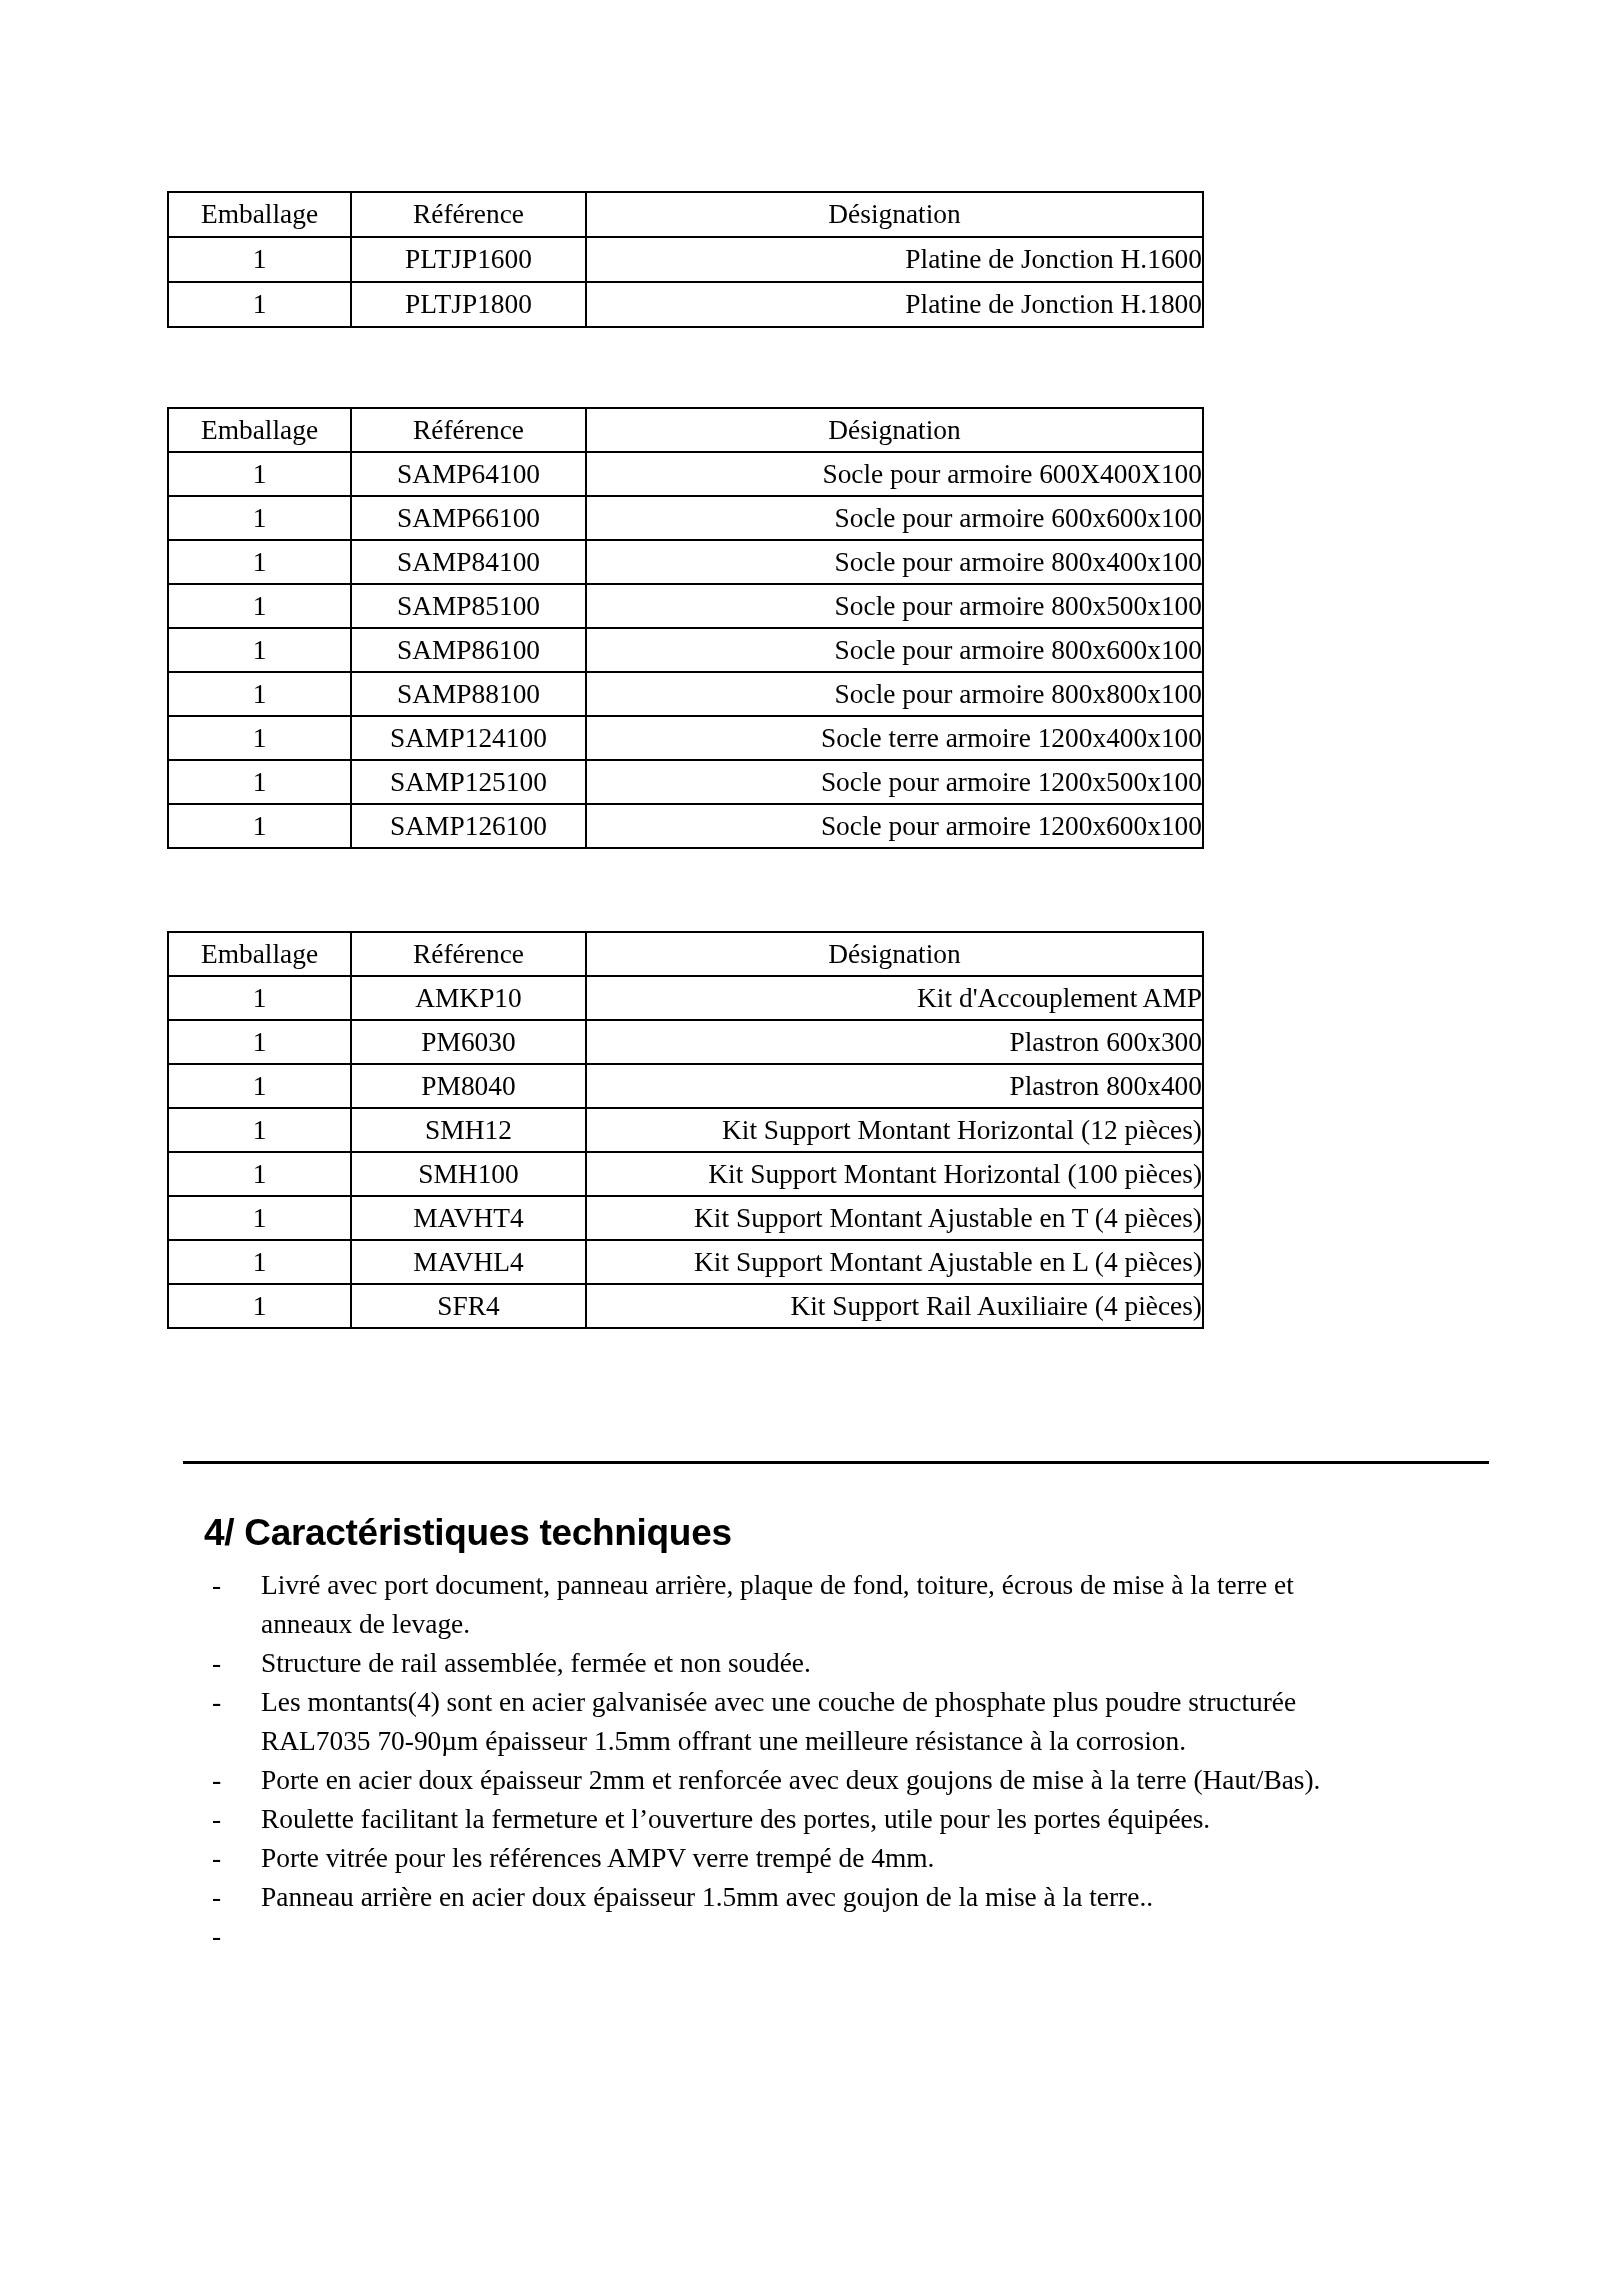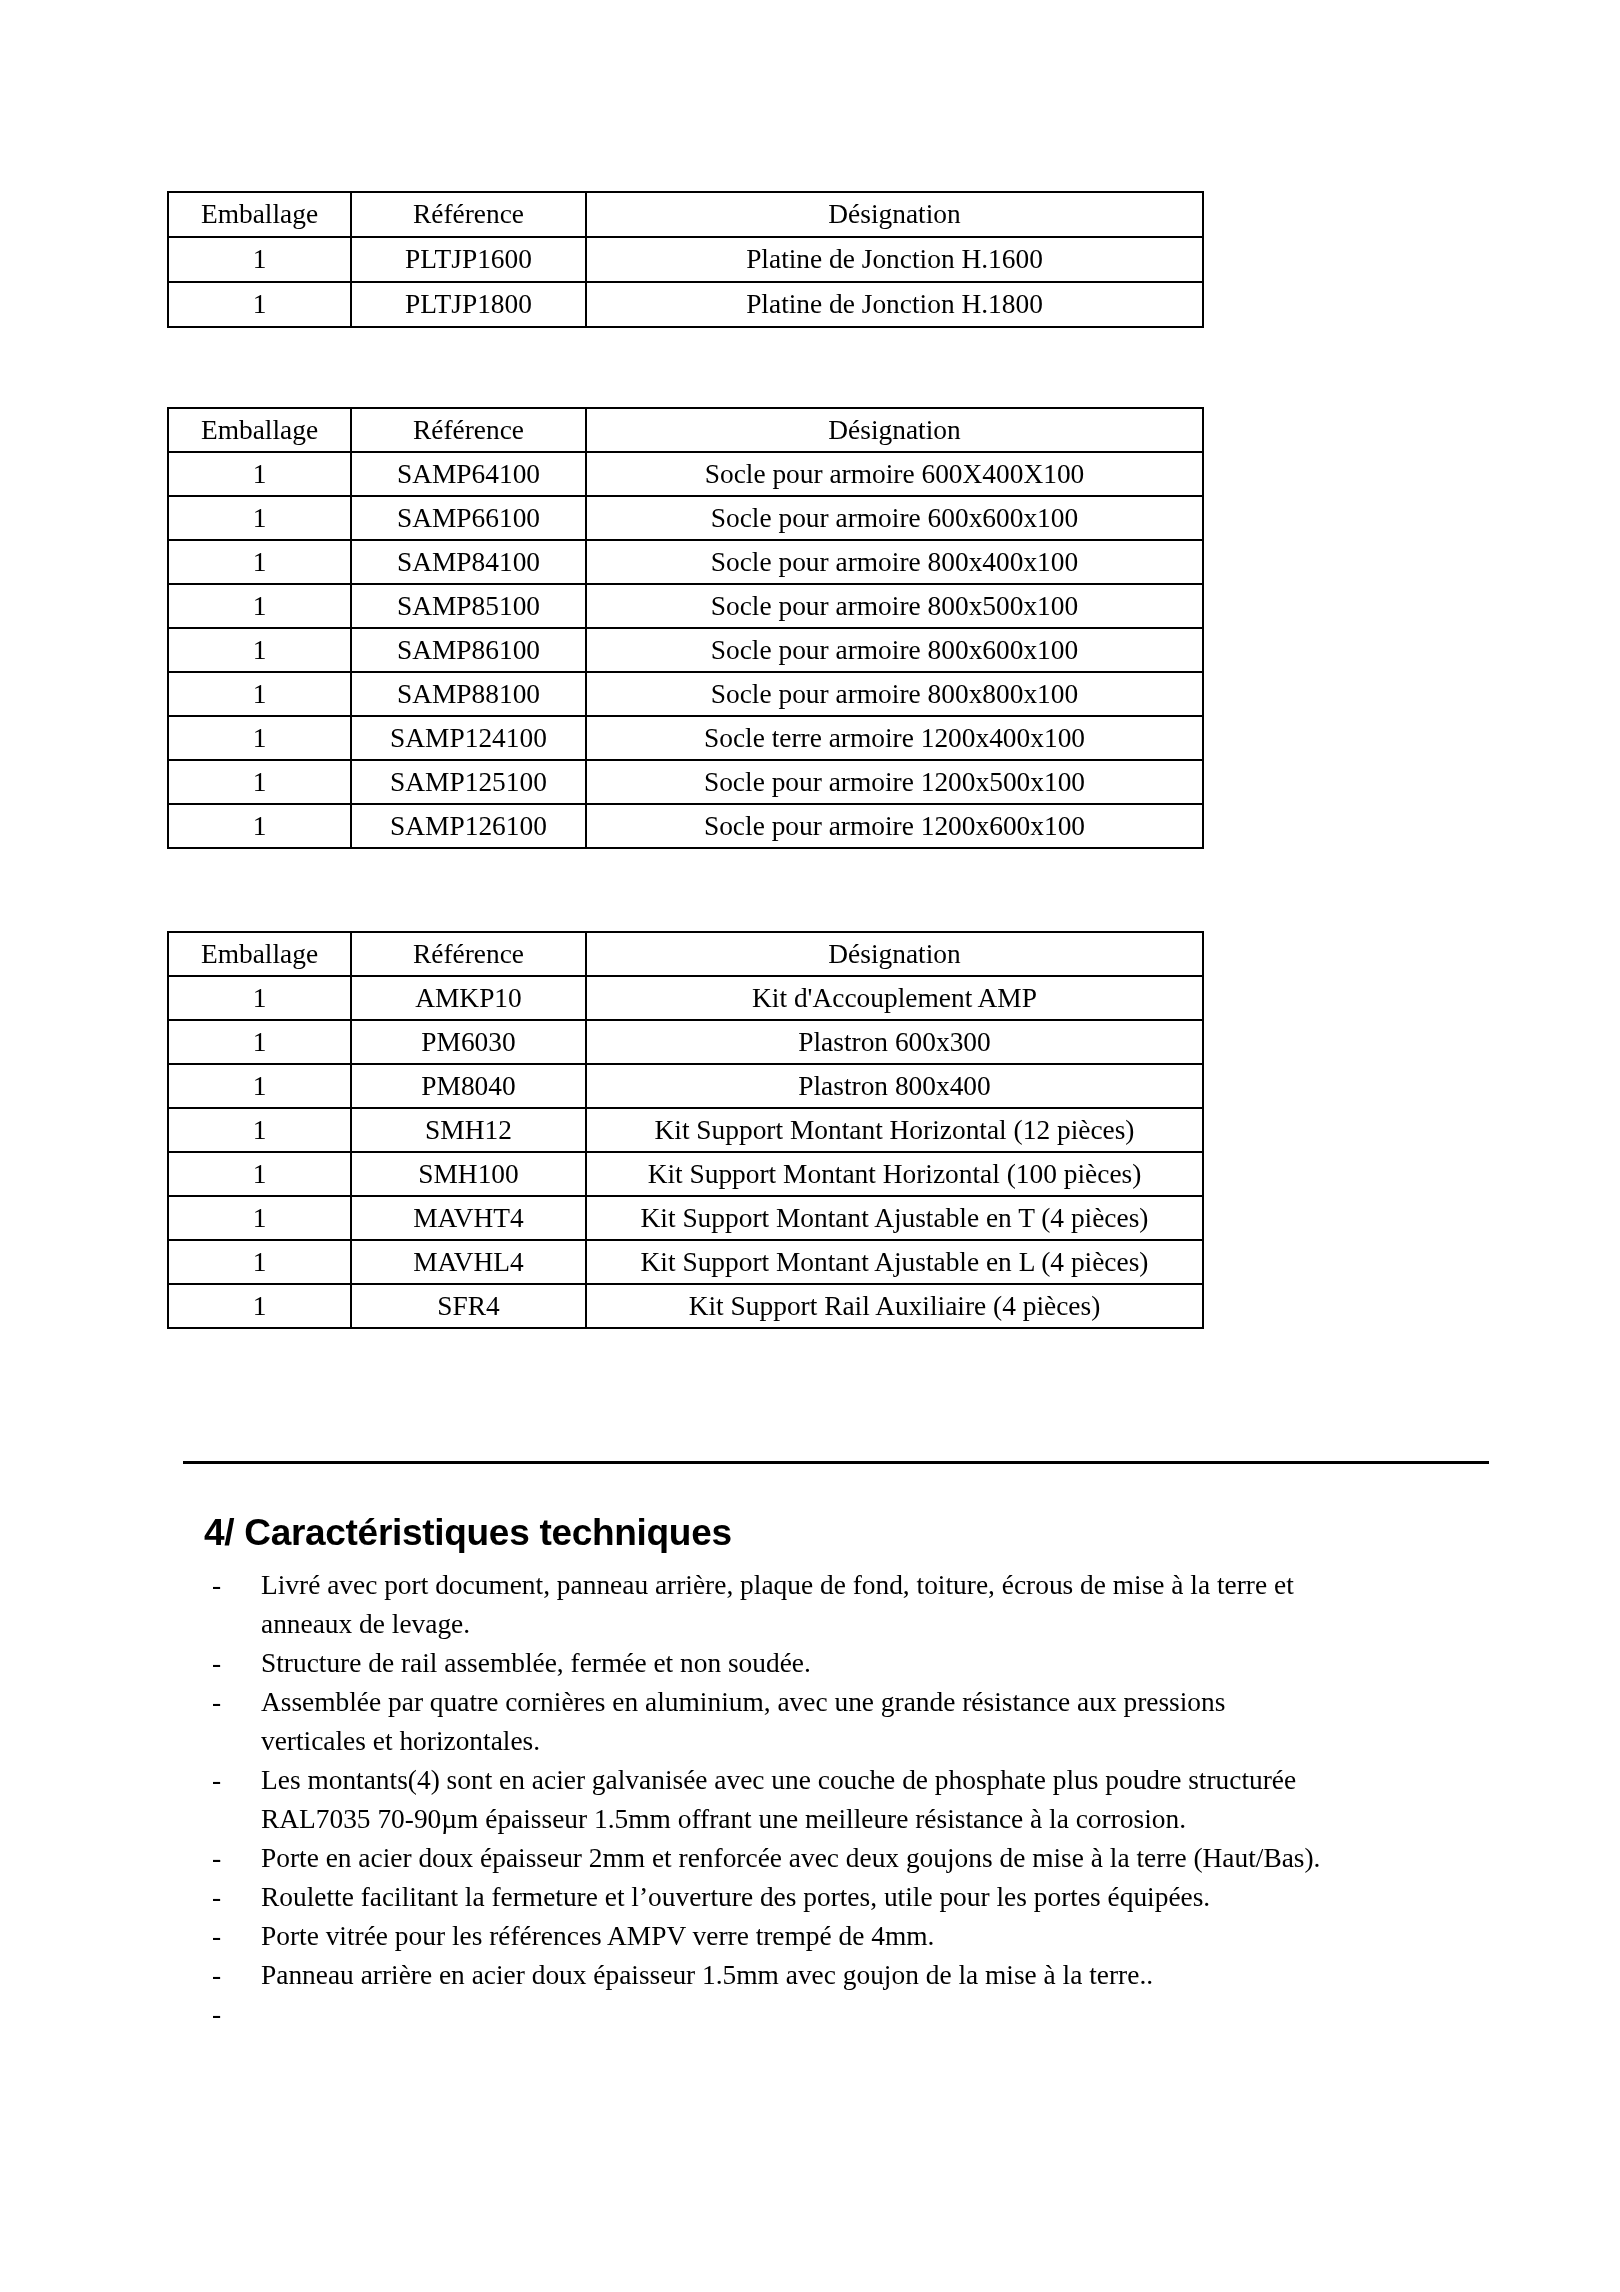--- a/index.html
+++ b/index.html
@@ -21,21 +21,21 @@
   table.ref-table th, table.ref-table td{
     border:2px solid #000;
     font-size:27.4px;font-weight:normal;
     padding:0;overflow:hidden;white-space:nowrap;
   }
   table.ref-table th{text-align:center;}
   table.ref-table td{text-align:center;}
   table.ref-table th:nth-child(1), table.ref-table td:nth-child(1){width:181px;}
   table.ref-table th:nth-child(2), table.ref-table td:nth-child(2){width:233px;}
   table.ref-table th:nth-child(3), table.ref-table td:nth-child(3){width:615px;}
-  table.ref-table td:nth-child(3){text-align:center;padding-left:0;}
+  table.ref-table td:nth-child(3){text-align:right;padding-left:0;}
   #table-0{top:191px;} #table-0 tr{height:45px;}
   #table-1{top:407px;} #table-1 tr{height:44px;}
   #table-2{top:931px;} #table-2 tr{height:44px;}
 
   .rule{
     position:absolute;left:183px;top:1461px;
     width:1306px;height:2.9px;background:#000000;
   }
   .sec-title{
     position:absolute;left:188px;top:1499px;margin:16px;
@@ -188,22 +188,21 @@
     </table>
 
   <div class="rule"></div>
 
   <h2 class="sec-title">4/ Caractéristiques techniques</h2>
 
   <ul class="bullets">
       <li><span class="dash">-</span><span class="btxt">Livré avec port document, panneau arrière, plaque de fond, toiture, écrous de mise à la terre et
 anneaux de levage.</span></li>
       <li><span class="dash">-</span><span class="btxt">Structure de rail assemblée, fermée et non soudée.</span></li>
-      <li><span class="dash">-</span><span class="btxt">Assemblée par quatre cornières en aluminium, avec une grande résistance aux pressions
-verticales et horizontales.</span></li>
+      <li><span class="dash">-</span></li>
       <li><span class="dash">-</span><span class="btxt">Les montants(4) sont en acier galvanisée avec une couche de phosphate plus poudre structurée
 RAL7035 70-90µm épaisseur 1.5mm offrant une meilleure résistance à la corrosion.</span></li>
       <li><span class="dash">-</span></li>
       <li><span class="dash">-</span><span class="btxt">Porte en acier doux épaisseur 2mm et renforcée avec deux goujons de mise à la terre (Haut/Bas).</span></li>
       <li><span class="dash">-</span><span class="btxt">Roulette facilitant la fermeture et l’ouverture des portes, utile pour les portes équipées.</span></li>
       <li><span class="dash">-</span><span class="btxt">Porte vitrée pour les références AMPV verre trempé de 4mm.</span></li>
       <li><span class="dash">-</span><span class="btxt">Panneau arrière en acier doux épaisseur 1.5mm avec goujon de la mise à la terre..</span></li>
       <li><span class="dash">-</span></li>
     </ul>
 

